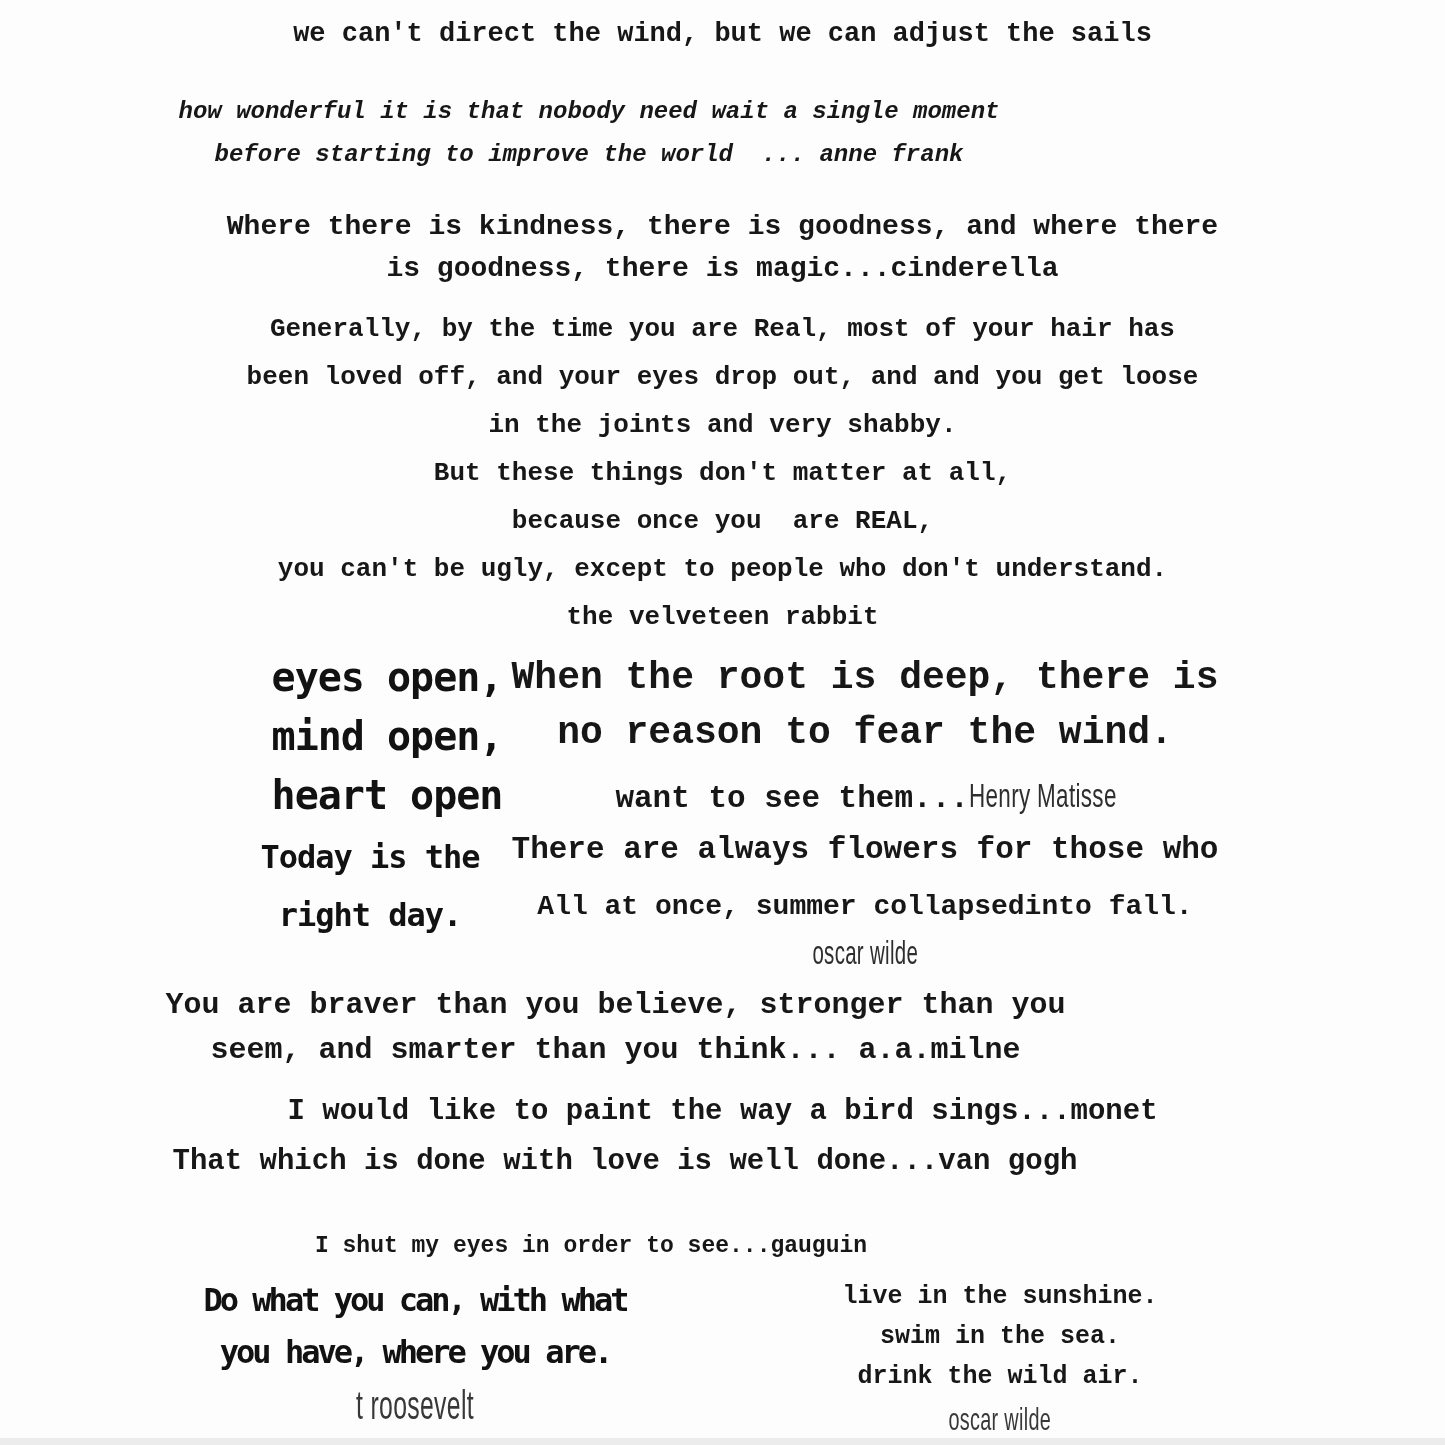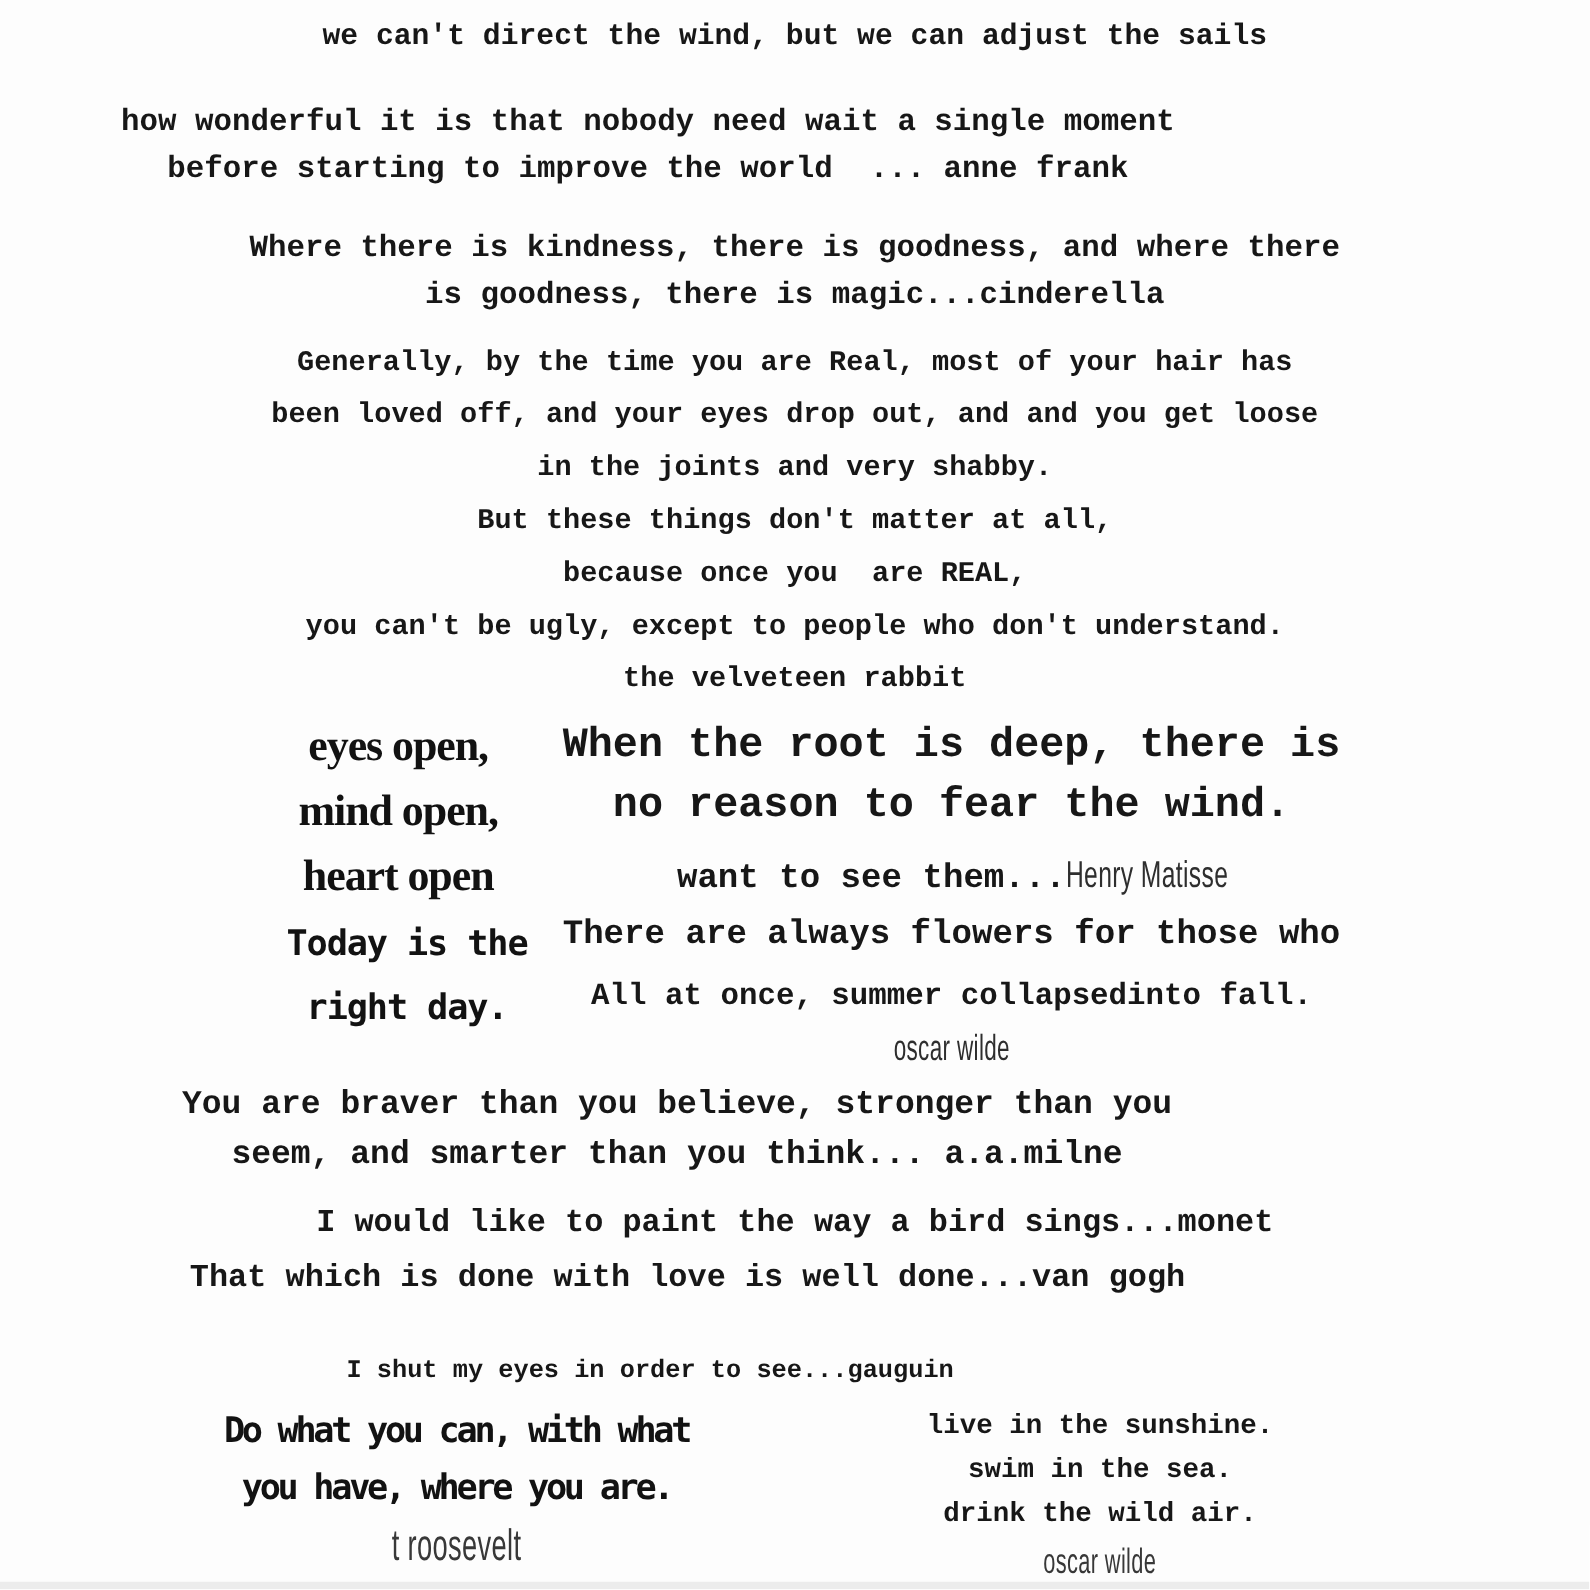--- a/index.html
+++ b/index.html
@@ -45,24 +45,24 @@
     letter-spacing: 0.5px;
     white-space: pre;
   }
   .attr-inline {
     transform: scaleX(0.66);
     transform-origin: left center;
     margin-right: -78px;
   }
   
   .b-wind      { top: 14px;   left: 0;     width: 1445px; font-size: 27px; line-height: 40px; }
-  .b-anne      { top: 90px;   left: 0;     width: 1178px; font-size: 28px; line-height: 43px; }
+  .b-anne      { top: 90px;   left: 0;     width: 1178px; font-size: 24px; line-height: 43px; font-style: italic; }
   .b-cind      { top: 206px;  left: 0;     width: 1445px; font-size: 28px; line-height: 42px; }
   .b-velvet    { top: 305px;  left: 0;     width: 1445px; font-size: 26px; line-height: 48px; }
-  .b-open      { top: 648px;  left: 162px; width: 400px;  font-size: 40px; line-height: 59px; font-family: Liberation Serif, serif; }
+  .b-open      { top: 648px;  left: 187px; width: 400px;  font-size: 40px; line-height: 59px; }
   .b-today     { top: 828px;  left: 170px; width: 400px;  font-size: 32px; line-height: 58px; }
   .b-root      { top: 650px;  left: 480px; width: 770px;  font-size: 38px; line-height: 55px; }
   .b-matisse   { top: 770px;  left: 480px; width: 770px;  font-size: 31px; line-height: 51px; }
   .b-matisse .attr { font-size: 34px; }
   .b-fall      { top: 884px;  left: 480px; width: 770px;  font-size: 28px; line-height: 46px; }
   .b-fall .attr { font-size: 33px; }
   .b-milne     { top: 983px;  left: 0;     width: 1231px; font-size: 30px; line-height: 45px; }
   .b-monet     { top: 1094px; left: 0;     width: 1445px; font-size: 29px; line-height: 36px; }
   .b-vangogh   { top: 1144px; left: 0;     width: 1250px; font-size: 29px; line-height: 36px; }
   .b-gauguin   { top: 1228px; left: 0;     width: 1182px; font-size: 23px; line-height: 36px; }

